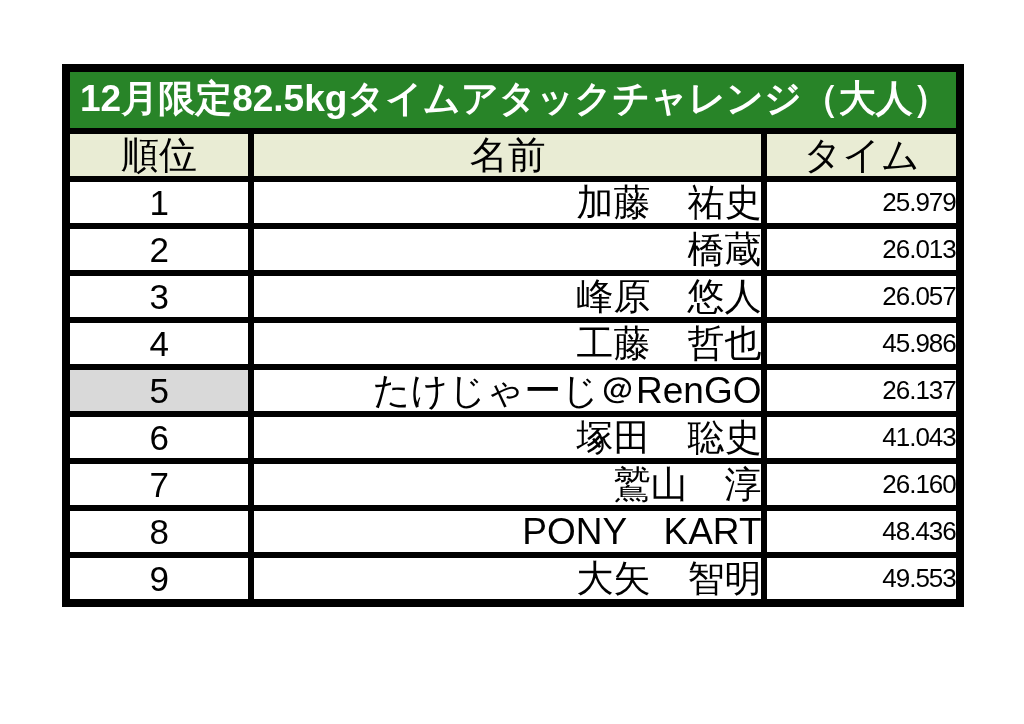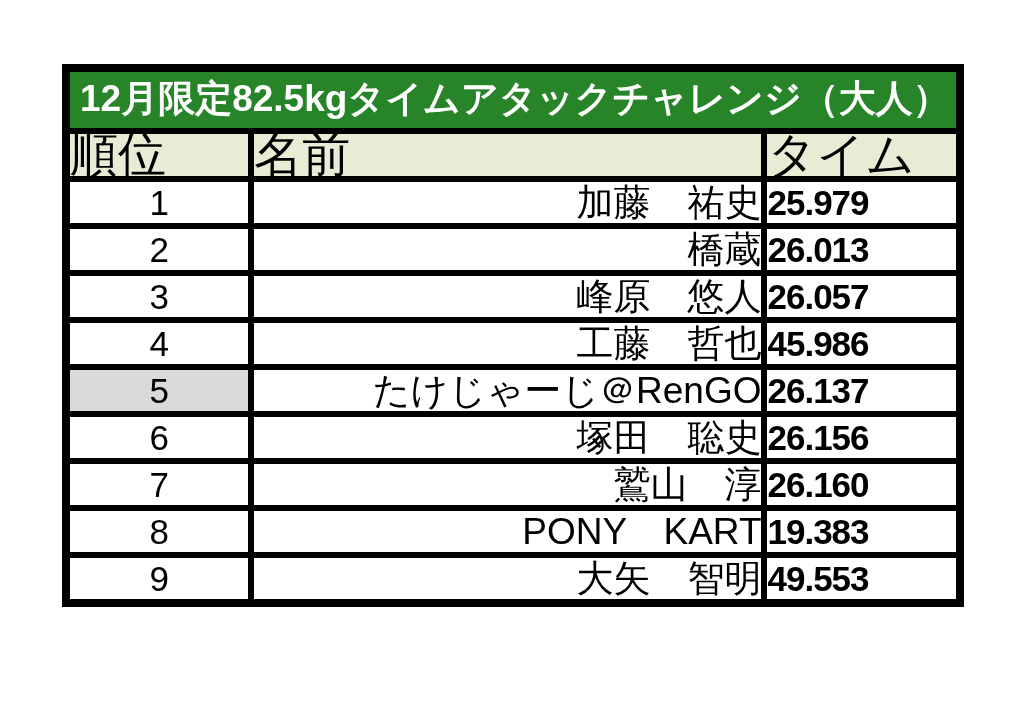--- a/index.html
+++ b/index.html
@@ -48,23 +48,23 @@
     color: var(--title-text);
     font-size: 37px;
     font-weight: bold;
     text-align: left;
     padding: 2px 6px 4px 10px;
     height: 46px;
     letter-spacing: 0px;
   }
   tr.header-row th {
     background: var(--header-bg);
-    font-size: 48px;
+    font-size: 38px;
     font-weight: normal;
-    text-align: left;
+    text-align: center;
     height: 42px;
     line-height: 42px;
   }
   col.col-rank  { width: 166px; }
   col.col-name  { width: 460px; }
   col.col-time  { width: 175px; }
   td.rank-cell {
     text-align: center;
     font-size: 35px;
     height: 41px;
@@ -76,28 +76,27 @@
   }
   td.name-cell {
     text-align: right;
     font-size: 37px;
     padding-left: 8px;
     height: 41px;
     line-height: 41px;
     background: var(--row-bg);
   }
   td.time-cell {
-    text-align: left;
-    font-size: 35px;
+    text-align: right;
+    font-size: 26px;
     padding-right: 10px;
     height: 41px;
     line-height: 41px;
     letter-spacing: -1px;
     background: var(--row-bg);
-    font-weight: bold;
   }
 </style>
 </head>
 <body>
 
 <div class="canvas">
   <div class="table-wrap">
     <table class="ranking">
       <colgroup>
         <col class="col-rank">
@@ -136,31 +135,31 @@
             <td class="time-cell">45.986</td>
           </tr>
           <tr>
             <td class="rank-cell highlight">5</td>
             <td class="name-cell">たけじゃーじ＠RenGO</td>
             <td class="time-cell">26.137</td>
           </tr>
           <tr>
             <td class="rank-cell">6</td>
             <td class="name-cell">塚田　聡史</td>
-            <td class="time-cell">26.156</td>
+            <td class="time-cell">41.043</td>
           </tr>
           <tr>
             <td class="rank-cell">7</td>
             <td class="name-cell">鷲山　淳</td>
             <td class="time-cell">26.160</td>
           </tr>
           <tr>
             <td class="rank-cell">8</td>
             <td class="name-cell">PONY　KART</td>
-            <td class="time-cell">19.383</td>
+            <td class="time-cell">48.436</td>
           </tr>
           <tr>
             <td class="rank-cell">9</td>
             <td class="name-cell">大矢　智明</td>
             <td class="time-cell">49.553</td>
           </tr>
         </tbody>
     </table>
   </div>
 </div>

